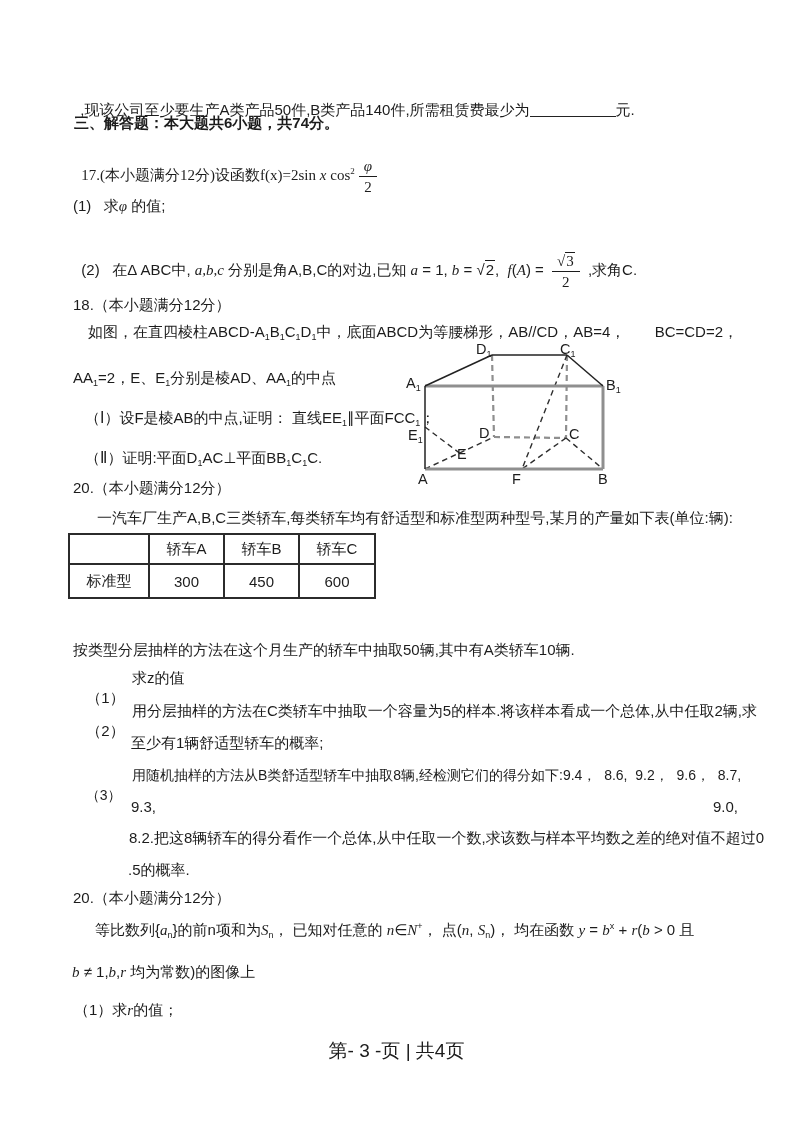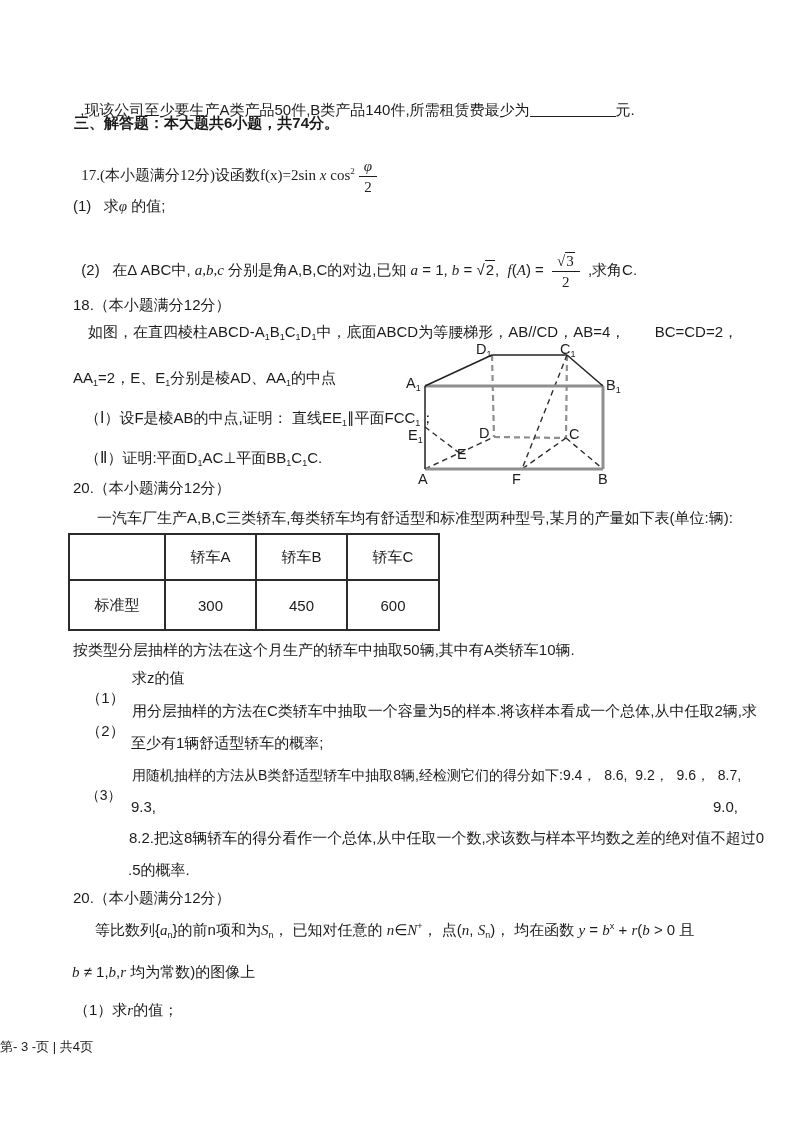--- a/index.html
+++ b/index.html
@@ -16,28 +16,28 @@
   i{font-family:"Liberation Serif","DejaVu Serif",serif;font-style:italic;}
   sub{font-size:9px;vertical-align:-3px;line-height:0;}
   sup{font-size:9px;vertical-align:6px;line-height:0;}
   .oline{border-top:1.4px solid #1c1c1c;padding:0 1px;}
   .frac{display:inline-block;vertical-align:middle;text-align:center;margin:0 4px;font-family:"Liberation Serif","DejaVu Serif",serif;}
   .frac .num{display:block;border-bottom:1.5px solid #1c1c1c;padding:0 5px 1px;line-height:18px;}
   .frac .den{display:block;padding-top:1px;line-height:18px;}
   .it{font-style:italic;}
   .blank{display:inline-block;width:86px;height:15px;border-bottom:1.7px solid #222;vertical-align:-2px;}
   table.prod{position:absolute;left:68px;top:533px;border-collapse:collapse;table-layout:fixed;}
-  table.prod td,table.prod th{border:2px solid #2b2b2b;text-align:center;font-weight:normal;font-size:15px;padding:8px;}
+  table.prod td,table.prod th{border:2px solid #2b2b2b;text-align:center;font-weight:normal;font-size:15px;padding:0;}
   table.prod tr.hd td{height:28px;}
   table.prod tr.bd td{height:32px;}
   .c0{width:78px;} .c1{width:73px;} .c2{width:73px;} .c3{width:74px;}
   .fig{position:absolute;left:400px;top:342px;width:292px;height:152px;}
   .fig svg{position:absolute;left:0;top:0;}
   .flabel{position:absolute;font-size:14.5px;white-space:nowrap;line-height:15px;}
-  .footer{position:absolute;left:0;top:1038px;width:793px;font-size:13px;}
+  .footer{position:absolute;left:0;top:1038px;width:793px;text-align:center;font-size:19px;}
 </style>
 </head>
 <body>
 
 <div class="line" style="left:72px;top:80px;">
   <span>,现该公司至少要生产A类产品50件,B类产品140件,所需租赁费最少为</span><span class="blank"></span><span>元.</span>
 </div>
 
 <div class="line bold" style="left:74px;top:113px;">三、解答题：本大题共6小题，共74分。</div>
 

